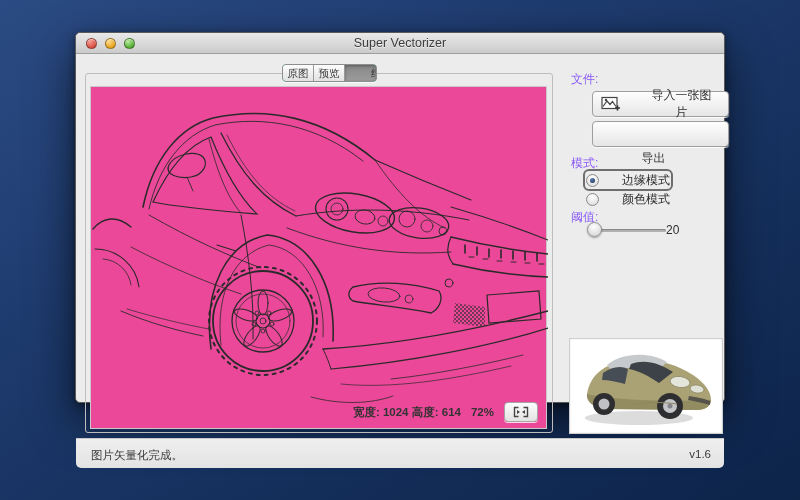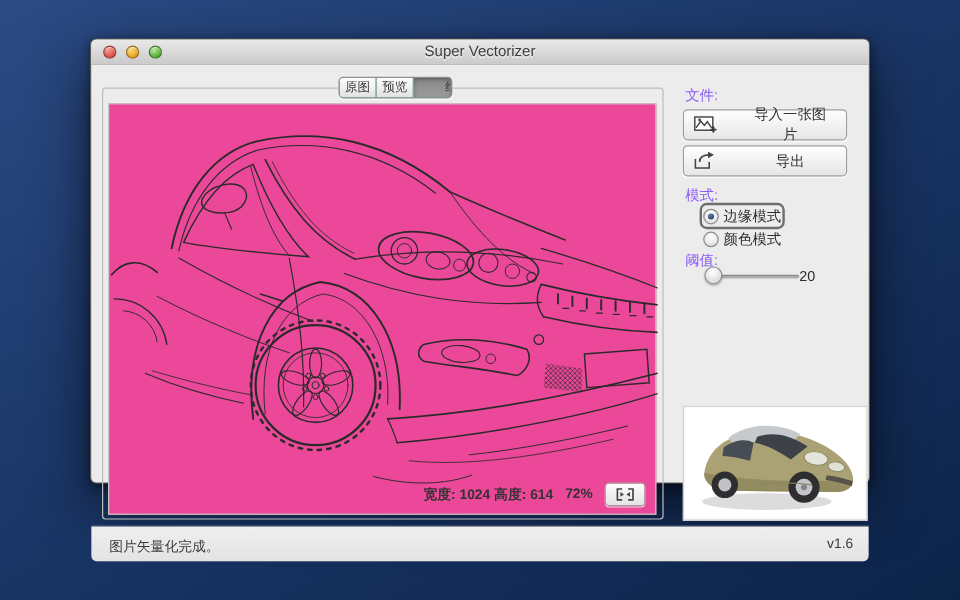--- a/index.html
+++ b/index.html
@@ -52,30 +52,30 @@
     font-size:11.5px; color:#333;
   }
   .fit-btn {
     width:34px; height:20px; border:1px solid #a5a5a5; border-radius:4px;
     background:linear-gradient(#fdfdfd,#e3e3e3); display:flex; align-items:center; justify-content:center;
     box-shadow:0 1px 0 rgba(255,255,255,.8);
   }
   
   .side-label { position:absolute; font-size:12px; color:#8b5cf6; }
   .side-btn {
-    position:absolute; left:493px; width:137px; height:26px;
+    position:absolute; left:516px; width:137px; height:26px;
     border:1px solid #9f9f9f; border-radius:4px;
     background:linear-gradient(#fefefe,#e6e6e6);
     display:flex; align-items:center; font-size:12px; color:#333;
     box-shadow:0 1px 1px rgba(255,255,255,.8);
     gap:28px;
   }
   .side-btn .ic { width:20px; height:16px; margin-left:8px; }
   .side-btn .lbl { flex:1; text-align:center; padding-right:14px; }
-  .radio-row { position:absolute; display:flex; align-items:center; gap:4px; font-size:12px; color:#2d2d2d; height:16px; }
+  .radio-row { position:absolute; display:flex; align-items:center; gap:23px; font-size:12px; color:#2d2d2d; height:16px; }
   .radio-row.focused { outline:2px solid #6e6e6e; outline-offset:1px; border-radius:3px; }
   .radio { width:13px; height:13px; border-radius:50%; border:1px solid #8a8a8a; background:radial-gradient(circle at 50% 30%,#fff,#d8d8d8); position:relative; }
   .radio.on::after { content:""; position:absolute; left:3px; top:3px; width:5px; height:5px; border-radius:50%; background:radial-gradient(circle at 40% 30%,#5d7fb5,#17294d); }
   .slider-track { position:absolute; left:516px; top:196px; width:74px; height:3px; background:#b2b2b2; border-radius:2px; box-shadow:inset 0 1px 1px rgba(0,0,0,.25); }
   .slider-knob {
     position:absolute; left:511px; top:189px; width:15px; height:15px; border-radius:50%;
     background:radial-gradient(circle at 45% 30%,#ffffff,#cfcfcf); border:1px solid #8f8f8f;
     box-shadow:0 1px 2px rgba(0,0,0,.3);
   }
   .slider-value { position:absolute; left:590px; top:190px; font-size:12px; color:#2d2d2d; }
@@ -229,21 +229,21 @@
   <div class="side-btn" style="top:58px;">
     <svg class="ic" viewBox="0 0 20 16" fill="none" stroke="#444" stroke-width="1.2">
       <rect x="1" y="1.5" width="15" height="11" fill="#fff"></rect>
       <path d="M2,10.5 L6,5 L9,8.5 L11.5,5.5 L15,10.5"></path>
       <circle cx="5" cy="4" r="1.2" fill="#444" stroke="none"></circle>
       <path d="M16.5,9.5 v5 M14,12 h5" stroke="#333" stroke-width="1.6"></path>
     </svg>
     <span class="lbl">导入一张图片</span>
   </div>
 
-  <div class="side-btn" style="top:88px;">
+  <div class="side-btn" style="top:88px;flex-direction:column;">
     <svg class="ic" viewBox="0 0 20 16" fill="none" stroke="#444" stroke-width="1.3">
       <path d="M1.5,6.5 V14 H13 V9"></path>
       <path d="M5,9 C5,4.5 9,3 13.5,3" stroke-width="1.4"></path>
       <path d="M12,0.5 L17,3 L12,5.8 Z" fill="#444" stroke="none"></path>
     </svg>
     <span class="lbl">导出</span>
   </div>
 
   <div class="side-label" style="left:495px; top:122px;">模式:</div>
 

